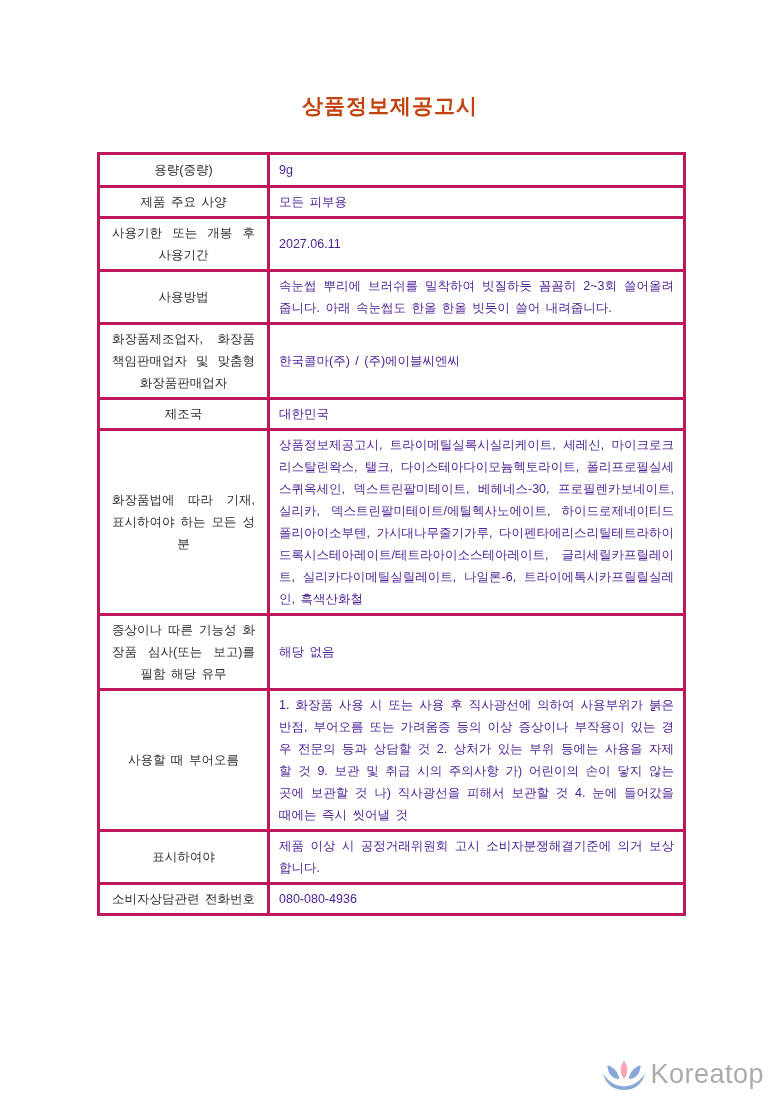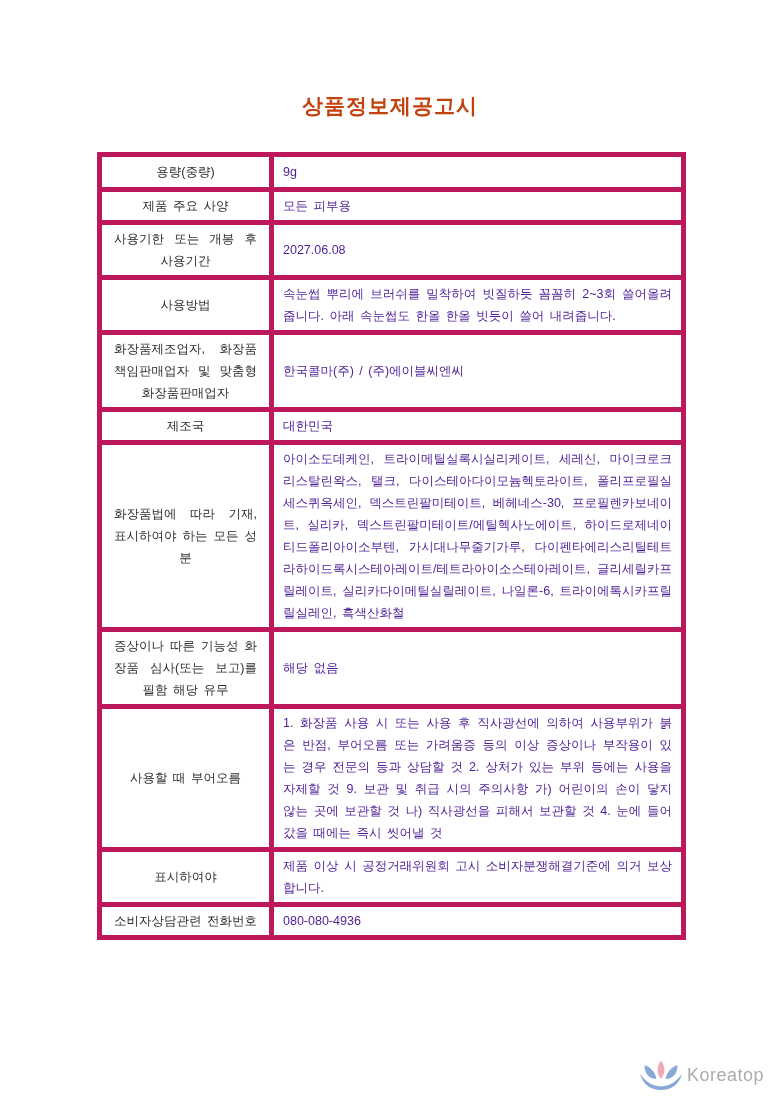--- a/index.html
+++ b/index.html
@@ -28,21 +28,21 @@
   }
   table.info-table {
     position: absolute;
     left: 97px;
     top: 152px;
     width: 589px;
     border-collapse: collapse;
     table-layout: fixed;
   }
   table.info-table td {
-    border: 5px solid #be185d;
+    border: 3px solid #be185d;
     font-size: 12.5px;
     line-height: 22px;
     vertical-align: middle;
     word-spacing: 2px;
   }
   td.cell-label {
     width: 143px;
     text-align: justify;
     text-align-last: center;
     word-break: break-all;
@@ -61,21 +61,21 @@
   .logo {
     position: absolute;
     right: 16px;
     bottom: 12px;
     display: flex;
     align-items: center;
     gap: 4px;
     opacity: 0.9;
   }
   .logo-text {
-    font-size: 18px;
+    font-size: 27px;
     color: #a3a3a3;
     letter-spacing: 0.5px;
     line-height: 1;
   }
   .lotus {
     width: 44px;
     height: 33px;
     display: block;
   }
 </style>
@@ -89,37 +89,37 @@
     <tr class="r-capacity">
       <td class="cell-label">용량(중량)</td>
       <td class="cell-value">9g</td>
     </tr>
     <tr class="r-short">
       <td class="cell-label">제품 주요 사양</td>
       <td class="cell-value">모든 피부용</td>
     </tr>
     <tr>
       <td class="cell-label">사용기한 또는 개봉 후 사용기간</td>
-      <td class="cell-value">2027.06.08</td>
+      <td class="cell-value">2027.06.11</td>
     </tr>
     <tr>
       <td class="cell-label">사용방법</td>
       <td class="cell-value">속눈썹 뿌리에 브러쉬를 밀착하여 빗질하듯 꼼꼼히 2~3회 쓸어올려줍니다. 아래 속눈썹도 한올 한올 빗듯이 쓸어 내려줍니다.</td>
     </tr>
     <tr>
       <td class="cell-label">화장품제조업자, 화장품책임판매업자 및 맞춤형화장품판매업자</td>
       <td class="cell-value">한국콜마(주) / (주)에이블씨엔씨</td>
     </tr>
     <tr class="r-short">
       <td class="cell-label">제조국</td>
       <td class="cell-value">대한민국</td>
     </tr>
     <tr>
       <td class="cell-label">화장품법에 따라 기재, 표시하여야 하는 모든 성분</td>
-      <td class="cell-value">아이소도데케인, 트라이메틸실록시실리케이트, 세레신, 마이크로크리스탈린왁스, 탤크, 다이스테아다이모늄헥토라이트, 폴리프로필실세스퀴옥세인, 덱스트린팔미테이트, 베헤네스-30, 프로필렌카보네이트, 실리카, 덱스트린팔미테이트/에틸헥사노에이트, 하이드로제네이티드폴리아이소부텐, 가시대나무줄기가루, 다이펜타에리스리틸테트라하이드록시스테아레이트/테트라아이소스테아레이트, 글리세릴카프릴레이트, 실리카다이메틸실릴레이트, 나일론-6, 트라이에톡시카프릴릴실레인, 흑색산화철</td>
+      <td class="cell-value">상품정보제공고시, 트라이메틸실록시실리케이트, 세레신, 마이크로크리스탈린왁스, 탤크, 다이스테아다이모늄헥토라이트, 폴리프로필실세스퀴옥세인, 덱스트린팔미테이트, 베헤네스-30, 프로필렌카보네이트, 실리카, 덱스트린팔미테이트/에틸헥사노에이트, 하이드로제네이티드폴리아이소부텐, 가시대나무줄기가루, 다이펜타에리스리틸테트라하이드록시스테아레이트/테트라아이소스테아레이트, 글리세릴카프릴레이트, 실리카다이메틸실릴레이트, 나일론-6, 트라이에톡시카프릴릴실레인, 흑색산화철</td>
     </tr>
     <tr>
       <td class="cell-label">증상이나 따른 기능성 화장품 심사(또는 보고)를 필함 해당 유무</td>
       <td class="cell-value">해당 없음</td>
     </tr>
     <tr>
       <td class="cell-label">사용할 때 부어오름</td>
       <td class="cell-value">1. 화장품 사용 시 또는 사용 후 직사광선에 의하여 사용부위가 붉은 반점, 부어오름 또는 가려움증 등의 이상 증상이나 부작용이 있는 경우 전문의 등과 상담할 것 2. 상처가 있는 부위 등에는 사용을 자제할 것 9. 보관 및 취급 시의 주의사항 가) 어린이의 손이 닿지 않는 곳에 보관할 것 나) 직사광선을 피해서 보관할 것 4. 눈에 들어갔을 때에는 즉시 씻어낼 것</td>
     </tr>
     <tr class="r-short">

